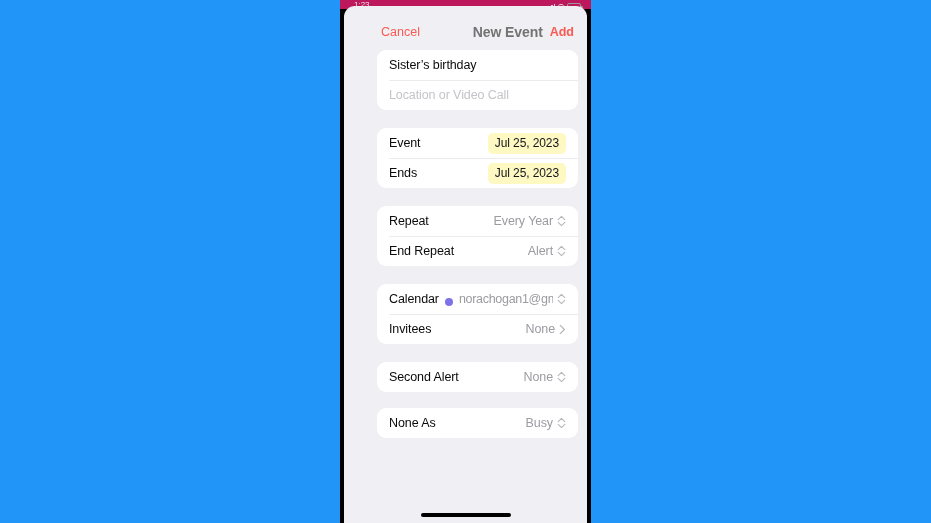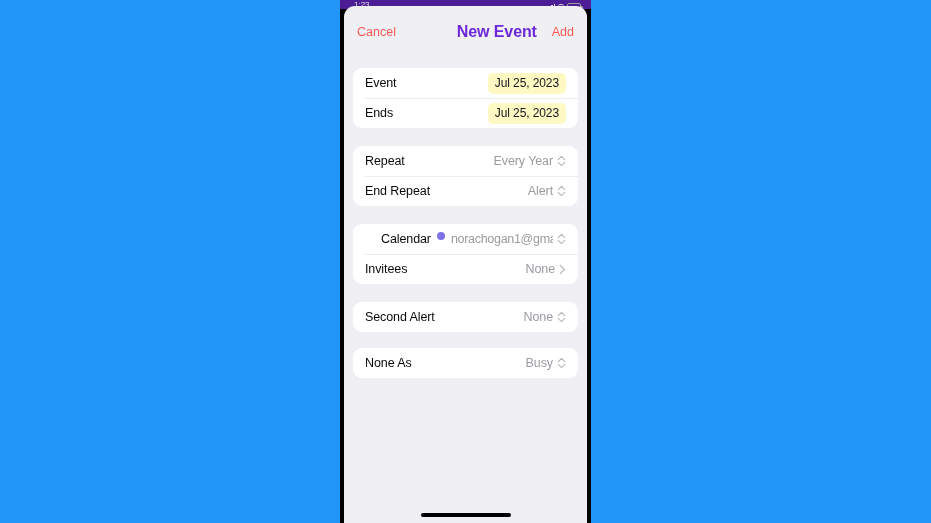--- a/index.html
+++ b/index.html
@@ -25,21 +25,21 @@
     height: 523px;
     background: #000;
     overflow: hidden;
   }
 
   #statusbar {
     position: absolute;
     top: 0; left: 0;
     width: 100%;
     height: 9px;
-    background: #4c1d95;
+    background: #be185d;
     color: #e8e8e8;
     font-size: 8px;
     display: flex;
     align-items: flex-end;
     justify-content: space-between;
     padding: 0 10px 0 14px;
     line-height: 9px;
     overflow: hidden;
   }
   #statusbar .sb-right { display: flex; align-items: flex-end; gap: 3px; }
@@ -73,47 +73,48 @@
 
   
   #sheet {
     position: absolute;
     top: 6px; left: 4px;
     width: 243px;
     height: 517px;
     background: #efeff4;
     border-radius: 11px 11px 0 0;
     overflow: hidden;
+    padding-left: 24px;
   }
 
   
   #navbar {
     height: 44px;
     display: flex;
     align-items: center;
     justify-content: space-between;
     padding: 8px 13px 0 13px;
   }
   #navbar .nav-btn {
     font-size: 12.5px;
     color: #fa5a52;
     background: none;
     border: none;
     font-family: inherit;
     cursor: pointer;
     white-space: nowrap;
   }
   #navbar .nav-title {
-    font-size: 16px;
+    font-size: 14px;
     font-weight: bold;
-    color: #6d28d9;
+    color: #737373;
     letter-spacing: -0.1px;
     margin-left: 46px;
   }
-  #navbar .nav-add { font-weight: normal; }
+  #navbar .nav-add { font-weight: bold; }
 
   
   .card {
     background: #fff;
     margin: 0 9px;
     border-radius: 9px;
     overflow: hidden;
   }
   .gap { height: 18px; }
   .gap.sm { height: 16px; }
@@ -198,24 +199,23 @@
   .ic-right { width: 7px; height: 11px; }
 
   .cal-dot {
     width: 8px; height: 8px;
     border-radius: 50%;
     background: #7d72e8;
     flex: none;
   }
   .cal-left {
     display: flex;
-    align-items: flex-start;
+    align-items: flex-end;
     gap: 6px;
     min-width: 0;
-    margin-left: 16px;
   }
   .cal-value {
     font-size: 12.5px;
     color: #9b9ba1;
     letter-spacing: -0.3px;
     overflow: hidden;
     text-overflow: clip;
     white-space: nowrap;
   }
   .row.calendar-row { gap: 4px; }
@@ -254,20 +254,28 @@
   </div>
 
   <div id="sheet">
 
     <div id="navbar">
       <button class="nav-btn">Cancel</button>
       <span class="nav-title">New Event</span>
       <button class="nav-btn nav-add">Add</button>
     </div>
 
+    <div class="card">
+      <div class="row entry">
+        <span class="entry-text">Sister’s birthday</span>
+      </div>
+      <div class="row entry">
+        <span class="entry-text placeholder">Location or Video Call</span>
+      </div>
+    </div>
 
     <div class="gap"></div>
 
     <div class="card">
       <div class="row">
         <span class="label">Event</span>
         <span class="pill">Jul 25, 2023</span>
       </div>
       <div class="row">
         <span class="label">Ends</span>

